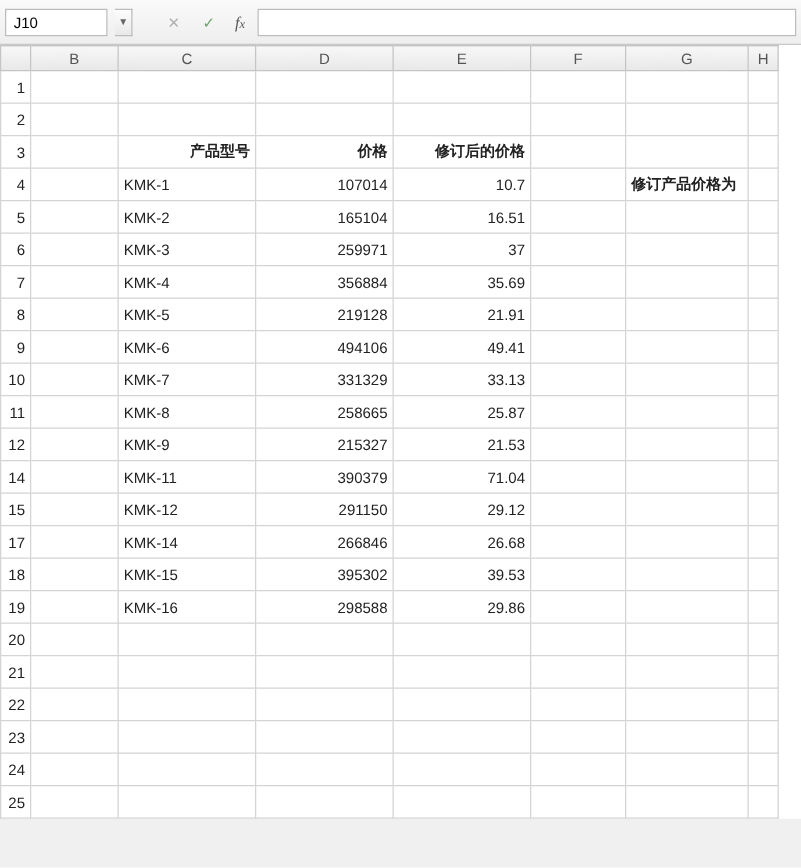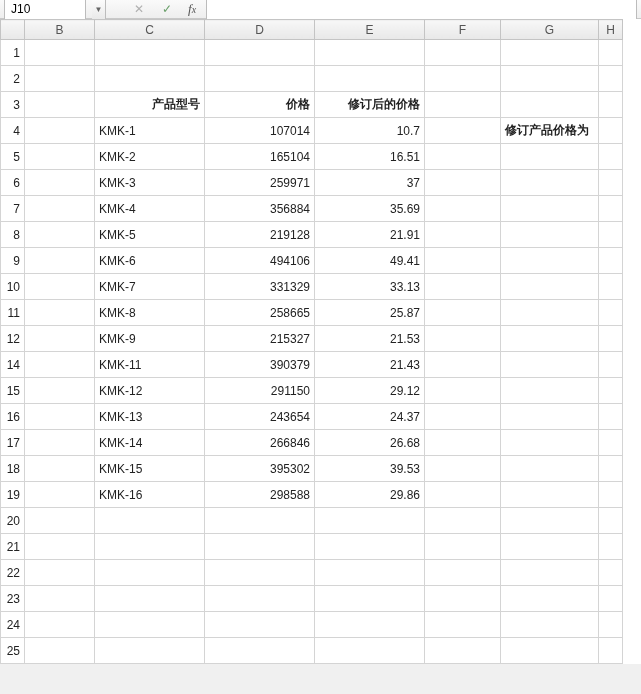--- a/index.html
+++ b/index.html
@@ -7,21 +7,21 @@
     font-family: "SimSun", "宋体", Arial, sans-serif;
     font-size: 12px;
     background: #f0f0f0;
     overflow: hidden;
     width: 641px;
     height: 694px;
   }
 
   
   .fb-strip {
-    height: 19px;
+    height: 36px;
     background: linear-gradient(#fafafa, #eeeeee);
     border-bottom: 1px solid #c8c8c8;
     display: flex;
     align-items: center;
     padding: 0 4px;
     gap: 6px;
   }
   .name-box {
     width: 82px;
     height: 22px;
@@ -284,46 +284,36 @@
           <td class="col-E center"><span>21.53</span></td>
           <td class="col-F "></td>
           <td class="col-G "></td>
           <td class="col-H "></td>
         </tr>
         <tr>
           <th class="row-head">14</th>
           <td class="col-B "></td>
           <td class="col-C left"><span>KMK-11</span></td>
           <td class="col-D center"><span>390379</span></td>
-          <td class="col-E center"><span>21.43</span></td>
+          <td class="col-E center"><span>71.04</span></td>
           <td class="col-F "></td>
           <td class="col-G "></td>
           <td class="col-H "></td>
         </tr>
         <tr>
           <th class="row-head">15</th>
           <td class="col-B "></td>
           <td class="col-C left"><span>KMK-12</span></td>
           <td class="col-D center"><span>291150</span></td>
           <td class="col-E center"><span>29.12</span></td>
           <td class="col-F "></td>
           <td class="col-G "></td>
           <td class="col-H "></td>
         </tr>
         <tr>
-          <th class="row-head">16</th>
-          <td class="col-B "></td>
-          <td class="col-C left"><span>KMK-13</span></td>
-          <td class="col-D center"><span>243654</span></td>
-          <td class="col-E center"><span>24.37</span></td>
-          <td class="col-F "></td>
-          <td class="col-G "></td>
-          <td class="col-H "></td>
-        </tr>
-        <tr>
           <th class="row-head">17</th>
           <td class="col-B "></td>
           <td class="col-C left"><span>KMK-14</span></td>
           <td class="col-D center"><span>266846</span></td>
           <td class="col-E center"><span>26.68</span></td>
           <td class="col-F "></td>
           <td class="col-G "></td>
           <td class="col-H "></td>
         </tr>
         <tr>

